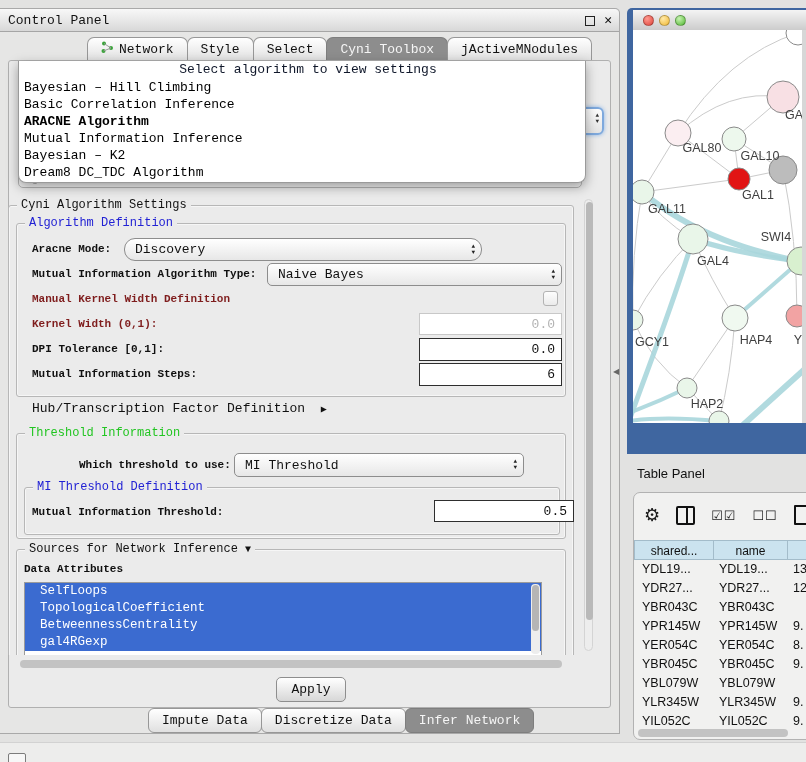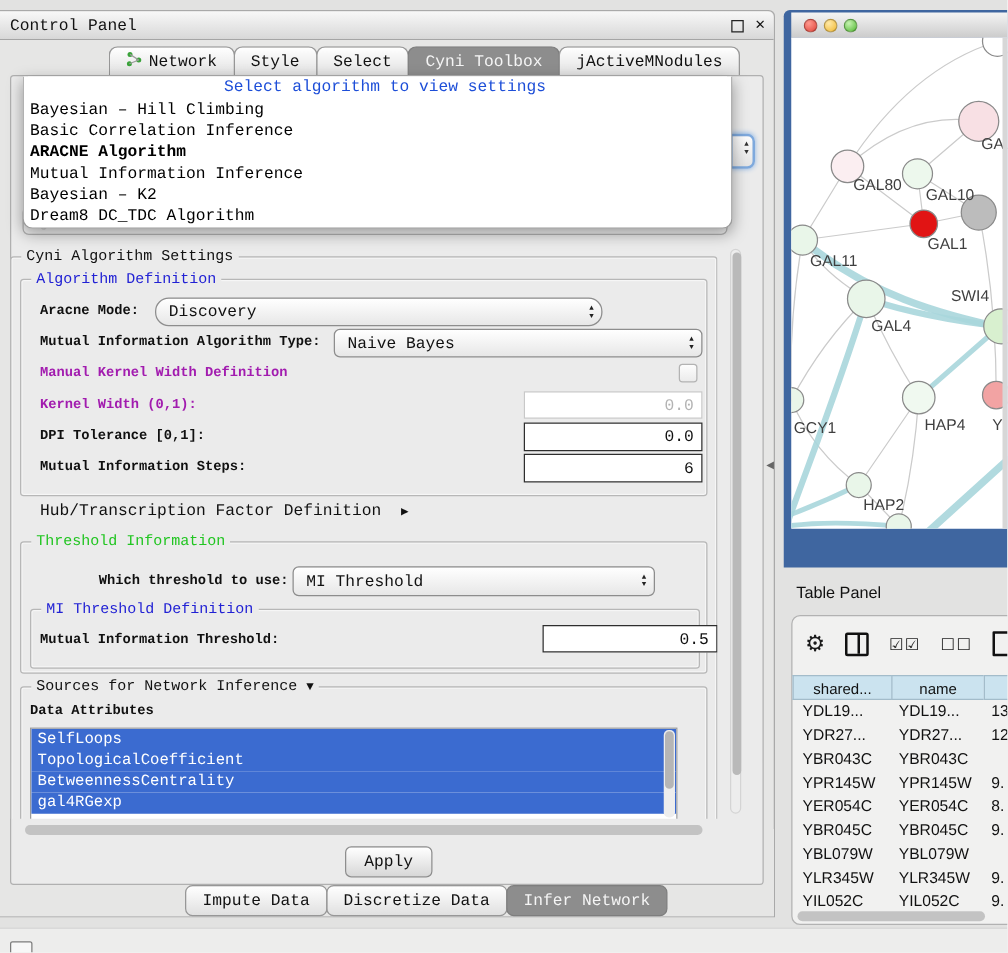--- a/index.html
+++ b/index.html
@@ -31,43 +31,43 @@
             border-radius:5px;background:#f1f1f1;color:#a8a8a8;font-size:13px;line-height:23px;
             padding-left:12px;box-sizing:border-box;z-index:1;}
   #focus-ring-cap{position:absolute;left:584px;top:98px;width:20px;height:28px;border:2px solid #7ea9dd;
                   border-radius:0 6px 6px 0;background:linear-gradient(#fdfdfd,#e4e4e4);
                   box-shadow:0 0 4px #8ab4e6;z-index:2;box-sizing:border-box;}
   #focus-ring-cap .stepper{position:absolute;right:3px;top:4px;font-size:6px;line-height:6px;color:#333;}
   
   #algo-dropdown{position:absolute;left:18px;top:52px;width:566px;height:121px;background:#fff;
                  border:1px solid #9a9a9a;border-top:none;border-radius:0 0 8px 8px;
                  box-shadow:0 4px 12px rgba(0,0,0,.35);z-index:5;overflow:hidden;}
-  #dd-header{height:19px;text-align:center;color:#1d4ed8;font-size:13px;line-height:18px;padding-left:12px;}
+  #dd-header{height:19px;text-align:center;color:#0f172a;font-size:13px;line-height:18px;padding-left:12px;}
   .dd-item{height:17px;font-size:13px;line-height:16px;padding-left:5px;color:#000;}
   .dd-item.bold{font-weight:bold;}
   
   #settings{position:absolute;left:8px;top:188px;width:566px;height:458px;overflow:hidden;}
   .groupbox{position:absolute;border:1px solid #b7b7b7;border-radius:3px;box-shadow:inset 0 0 0 1px rgba(255,255,255,.55);}
   .gb-title{position:absolute;top:-8px;left:8px;background:#ebebeb;padding:0 4px;font-size:12px;white-space:nowrap;}
   .fld{position:absolute;font-size:11px;font-weight:bold;color:#101010;white-space:nowrap;}
-  .fld.disabled{color:#a21caf;}
+  .fld.disabled{color:#7f1d1d;}
   .combo{position:absolute;height:23px;border:1px solid #8d8d8d;border-radius:5px;
          background:linear-gradient(#ffffff,#e7e7e7);font-size:13px;display:flex;align-items:center;
          padding-left:10px;box-sizing:border-box;}
   .combo .stepper{position:absolute;right:6px;top:50%;transform:translateY(-50%);font-size:6px;line-height:6px;color:#222;text-align:center;}
   .num-input{position:absolute;background:#fff;border:1px solid #2e2e2e;font-size:13px;
              display:flex;align-items:center;justify-content:flex-end;padding-right:6px;box-sizing:border-box;}
   .num-input.disabled{border-color:#c8c8c8;color:#b3b3b3;}
   .checkbox{position:absolute;width:15px;height:15px;border:1px solid #b3b3b3;border-radius:3px;
             background:linear-gradient(#fdfdfd,#ebebeb);box-sizing:border-box;}
   .tri{font-size:10px;color:#111;}
   
   #attr-list{position:absolute;left:16px;top:385px;width:516px;height:73px;background:#fff;
              border:1px solid #9b9b9b;overflow:hidden;}
-  .attr-item{height:17px;line-height:17px;font-size:12.5px;color:#fff;background:#3b6bd0;padding-left:5px;}
+  .attr-item{height:17px;line-height:17px;font-size:12.5px;color:#fff;background:#3b6bd0;padding-left:15px;}
   #attr-scroll{position:absolute;right:1px;top:1px;width:9px;height:70px;background:#ededed;border-radius:4px;}
   #attr-thumb{position:absolute;left:1px;top:1px;width:7px;height:46px;background:#b5b5b5;border-radius:4px;}
   
   .vscroll{position:absolute;background:#ededed;border:1px solid #d4d4d4;border-radius:5px;box-sizing:border-box;}
   .vthumb{position:absolute;left:1px;width:7px;background:#b9b9b9;border-radius:4px;}
   .hscroll{position:absolute;height:10px;}
   .hthumb{position:absolute;top:1px;height:8px;background:#c3c3c3;border-radius:4px;}
   #apply-btn{position:absolute;left:276px;top:668px;width:68px;height:23px;border:1px solid #8e8e8e;
              border-radius:5px;background:linear-gradient(#ffffff,#d7d7d7);font-size:13px;
              display:flex;align-items:center;justify-content:center;}

